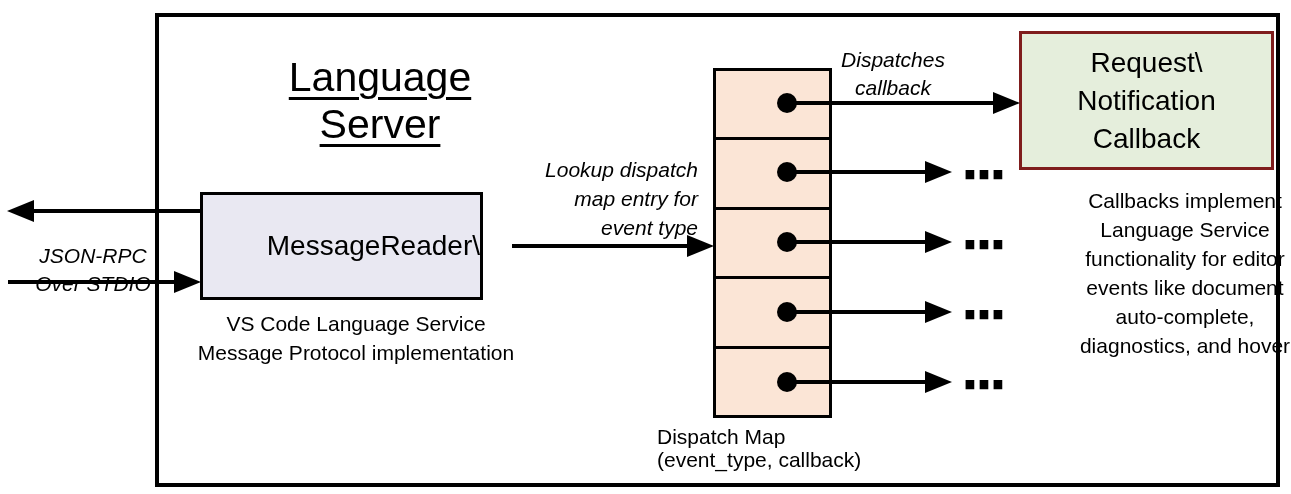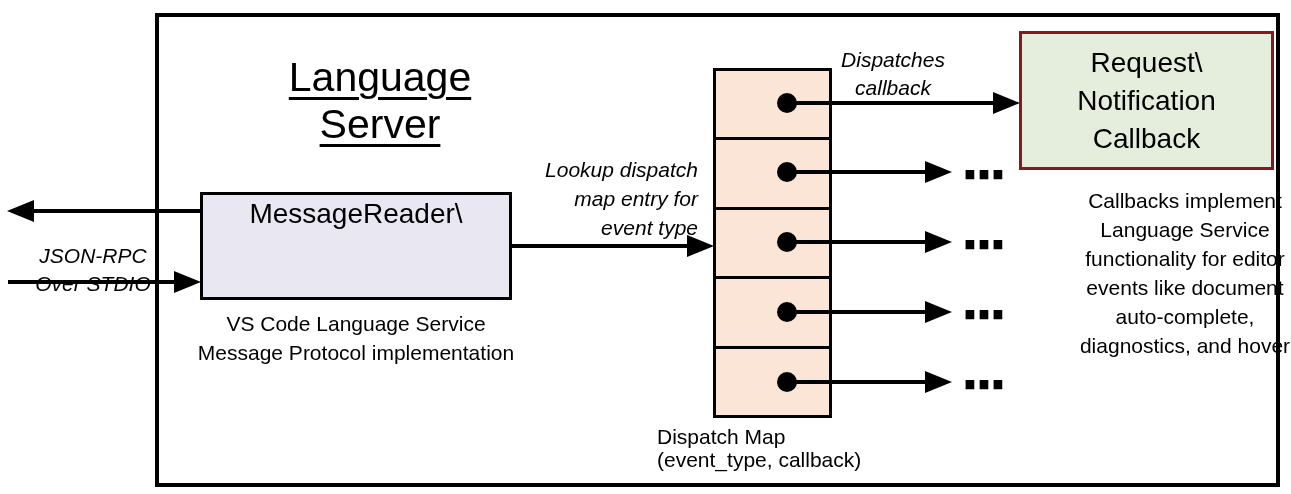--- a/index.html
+++ b/index.html
@@ -27,25 +27,25 @@
     text-align: center;
     font-size: 41px;
     letter-spacing: 0px;
     text-decoration: underline;
     text-decoration-thickness: 3px;
     text-underline-offset: 6px;
   }
 
   .msg-box {
     left: 200px; top: 192px;
-    width: 312px; height: 108px;
+    width: 283px; height: 108px;
     background: var(--msg-fill, #E9E8F2);
     border: 3px solid #000;
-    display: flex; flex-direction: column;
-    align-items: center; justify-content: space-between;
+    display: flex; flex-direction: row;
+    align-items: center; justify-content: flex-end;
     font-size: 28px; line-height: 38px;
     text-align: center;
   }
 
   .msg-caption {
     left: 186px; top: 309px; width: 340px;
     text-align: center;
     font-size: 21px; line-height: 29px;
   }
 

